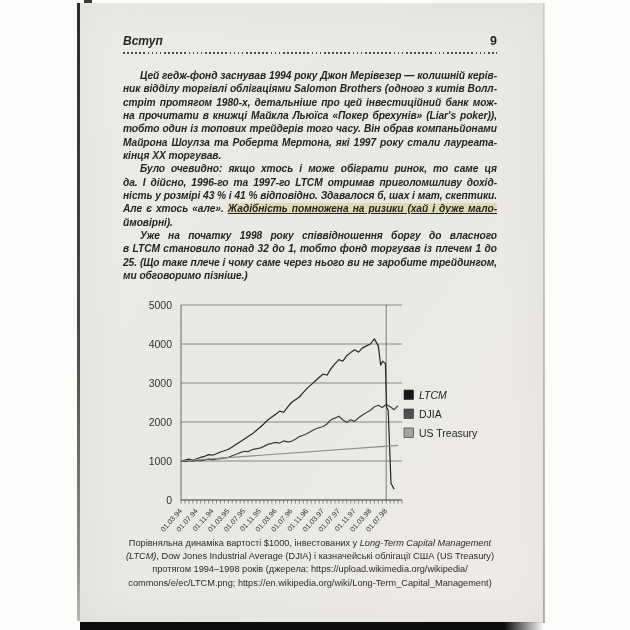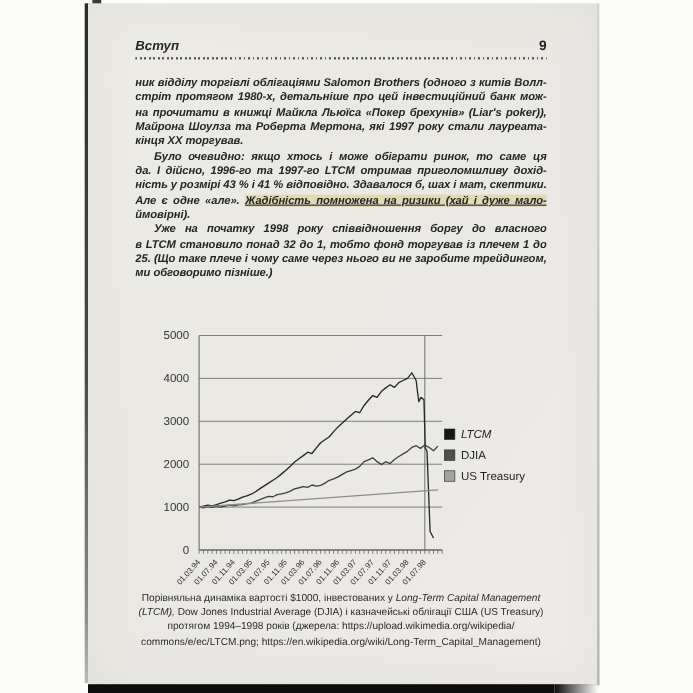--- a/index.html
+++ b/index.html
@@ -63,29 +63,31 @@
 
 <div class="page-left-edge"></div>
 <div class="page-top-sliver"></div>
 <div class="photo-page">
   <div class="header-row">
     <span class="header-title">Вступ</span>
     <span class="page-number">9</span>
   </div>
   <div class="header-rule"></div>
   <div class="body-text">
+      <div class="tline first"><span>Цей гедж-фонд заснував 1994 року Джон Мерівезер — колишній керів-</span></div>
       <div class="tline"><span>ник відділу торгівлі облігаціями Salomon Brothers (одного з китів Волл-</span></div>
       <div class="tline"><span>стріт протягом 1980-х, детальніше про цей інвестиційний банк мож-</span></div>
       <div class="tline"><span>на прочитати в книжці Майкла Льюїса «Покер брехунів» (Liar's poker)),</span></div>
+      <div class="tline"><span>тобто один із топових трейдерів того часу. Він обрав компаньйонами</span></div>
       <div class="tline"><span>Майрона Шоулза та Роберта Мертона, які 1997 року стали лауреата-</span></div>
       <div class="tline end"><span>кінця XX торгував.</span></div>
       <div class="tline first"><span>Було очевидно: якщо хтось і може обіграти ринок, то саме ця коман-</span></div>
       <div class="tline"><span>да. І дійсно, 1996-го та 1997-го LTCM отримав приголомшливу дохід-</span></div>
       <div class="tline"><span>ність у розмірі 43 % і 41 % відповідно. Здавалося б, шах і мат, скептики.</span></div>
-      <div class="tline"><span>Але є одне «але». </span><span class="hl">Жадібність помножена на ризики (хай і дуже мало-</span></div>
+      <div class="tline"><span>Але є хтось «але». </span><span class="hl">Жадібність помножена на ризики (хай і дуже мало-</span></div>
       <div class="tline end"><span>ймовірні).</span></div>
       <div class="tline first"><span>Уже на початку 1998 року співвідношення боргу до власного капіталу</span></div>
       <div class="tline"><span>в LTCM становило понад 32 до 1, тобто фонд торгував із плечем 1 до</span></div>
       <div class="tline"><span>25. (Що таке плече і чому саме через нього ви не заробите трейдингом,</span></div>
       <div class="tline end"><span>ми обговоримо пізніше.)</span></div>
     </div>
   <div class="chart-figure">
     <svg id="chart-svg" width="395" height="250" viewBox="0 0 395 250">
         <line x1="66" y1="204" x2="287" y2="204" stroke="#6e6e6c" stroke-width="0.8"></line>
         <text x="57" y="207.5" text-anchor="end" font-size="10.5" fill="#333">0</text>

